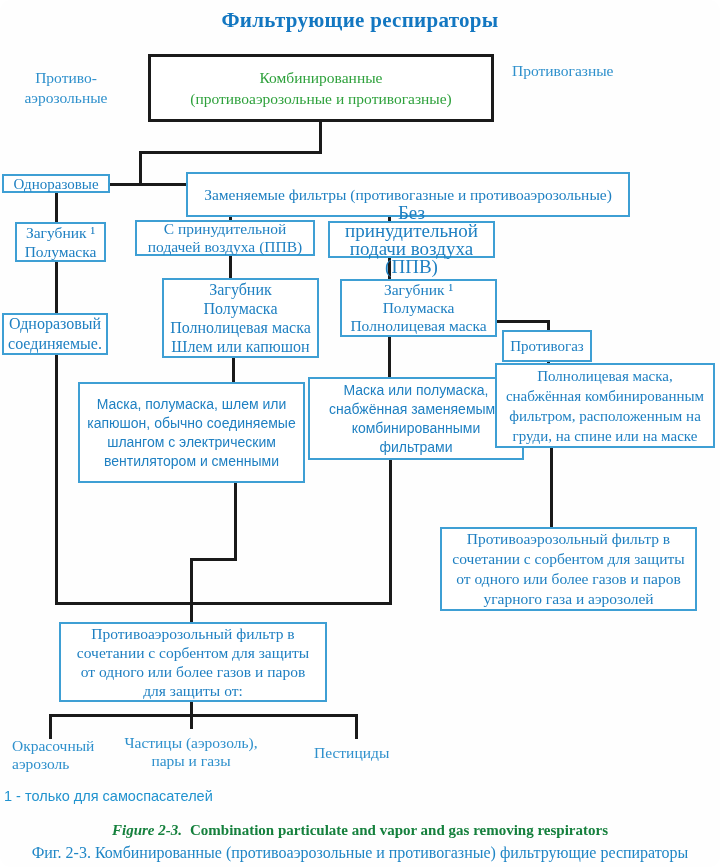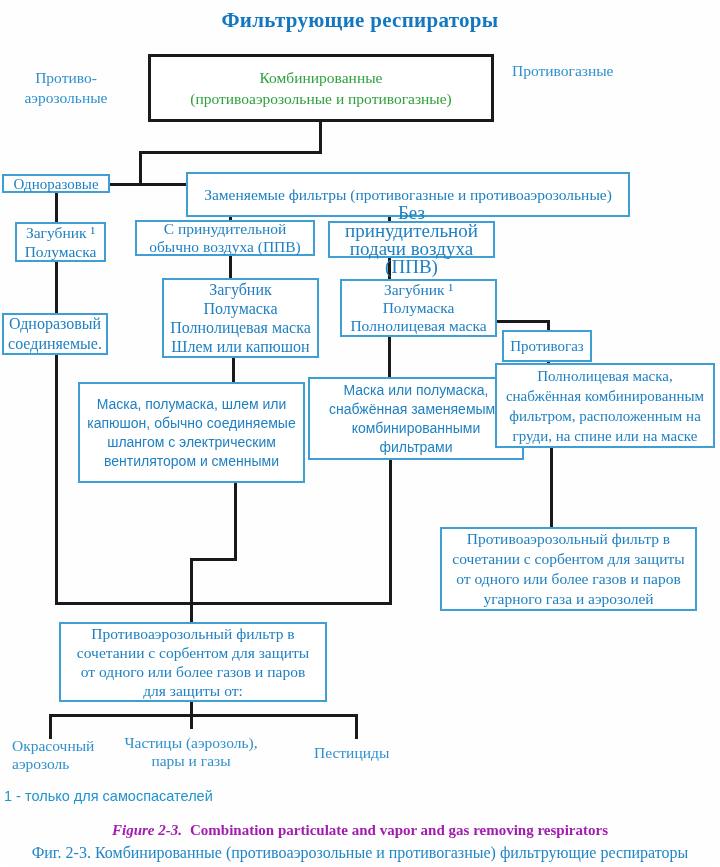--- a/index.html
+++ b/index.html
@@ -10,21 +10,21 @@
   .box{position:absolute;box-sizing:border-box;border:2px solid #3e9fd4;background:#ffffff;
         color:#1f80c2;display:flex;flex-direction:column;align-items:center;justify-content:center;
         text-align:center;}
   .box.black{border:3px solid #1a1a1a;color:#2ea13c;font-weight:normal;}
   .box.sans{font-family:"Liberation Sans","DejaVu Sans",sans-serif;}
   .lbl{position:absolute;color:#2e90cc;}
   .lbl.center{text-align:center;}
   .conn{position:absolute;background:#1a1a1a;}
   #footnote{position:absolute;left:4px;top:788px;color:#2193cf;font-size:14.5px;
         font-family:"Liberation Sans","DejaVu Sans",sans-serif;}
-  #caption-en{position:absolute;left:0;top:822px;width:720px;text-align:center;color:#a21caf;
+  #caption-en{position:absolute;left:0;top:822px;width:720px;text-align:center;color:#15803d;
         font-size:15px;font-weight:bold;}
   #caption-en .fig{font-style:italic;margin-right:8px;}
   #caption-ru{position:absolute;left:0;top:844px;width:720px;text-align:center;color:#1f86c6;
         font-size:16px;}
 </style>
 </head>
 <body>
 
 <div id="page">
   <div id="diagram-title">Фильтрующие респираторы</div>
@@ -69,21 +69,21 @@
       </div>
       <div class="box" style="left: 186px; top: 172px; width: 444px; height: 45px; font-size: 15.5px; line-height: 18px;">
         <div>Заменяемые фильтры (противогазные и противоаэрозольные)</div>
       </div>
       <div class="box" style="left: 15px; top: 222px; width: 91px; height: 40px; font-size: 15.5px; line-height: 19px;">
         <div>Загубник ¹</div>
         <div>Полумаска</div>
       </div>
       <div class="box" style="left: 135px; top: 220px; width: 180px; height: 36px; font-size: 15.5px; line-height: 18px;">
         <div>С принудительной</div>
-        <div>обычно воздуха (ППВ)</div>
+        <div>подачей воздуха (ППВ)</div>
       </div>
       <div class="box" style="left: 328px; top: 221px; width: 167px; height: 37px; font-size: 19px; line-height: 18px;">
         <div>Без принудительной</div>
         <div>подачи воздуха (ППВ)</div>
       </div>
       <div class="box" style="left: 2px; top: 313px; width: 106px; height: 42px; font-size: 16px; line-height: 20px;">
         <div>Одноразовый</div>
         <div>соединяемые.</div>
       </div>
       <div class="box" style="left: 162px; top: 278px; width: 157px; height: 80px; font-size: 16px; line-height: 19px;">

